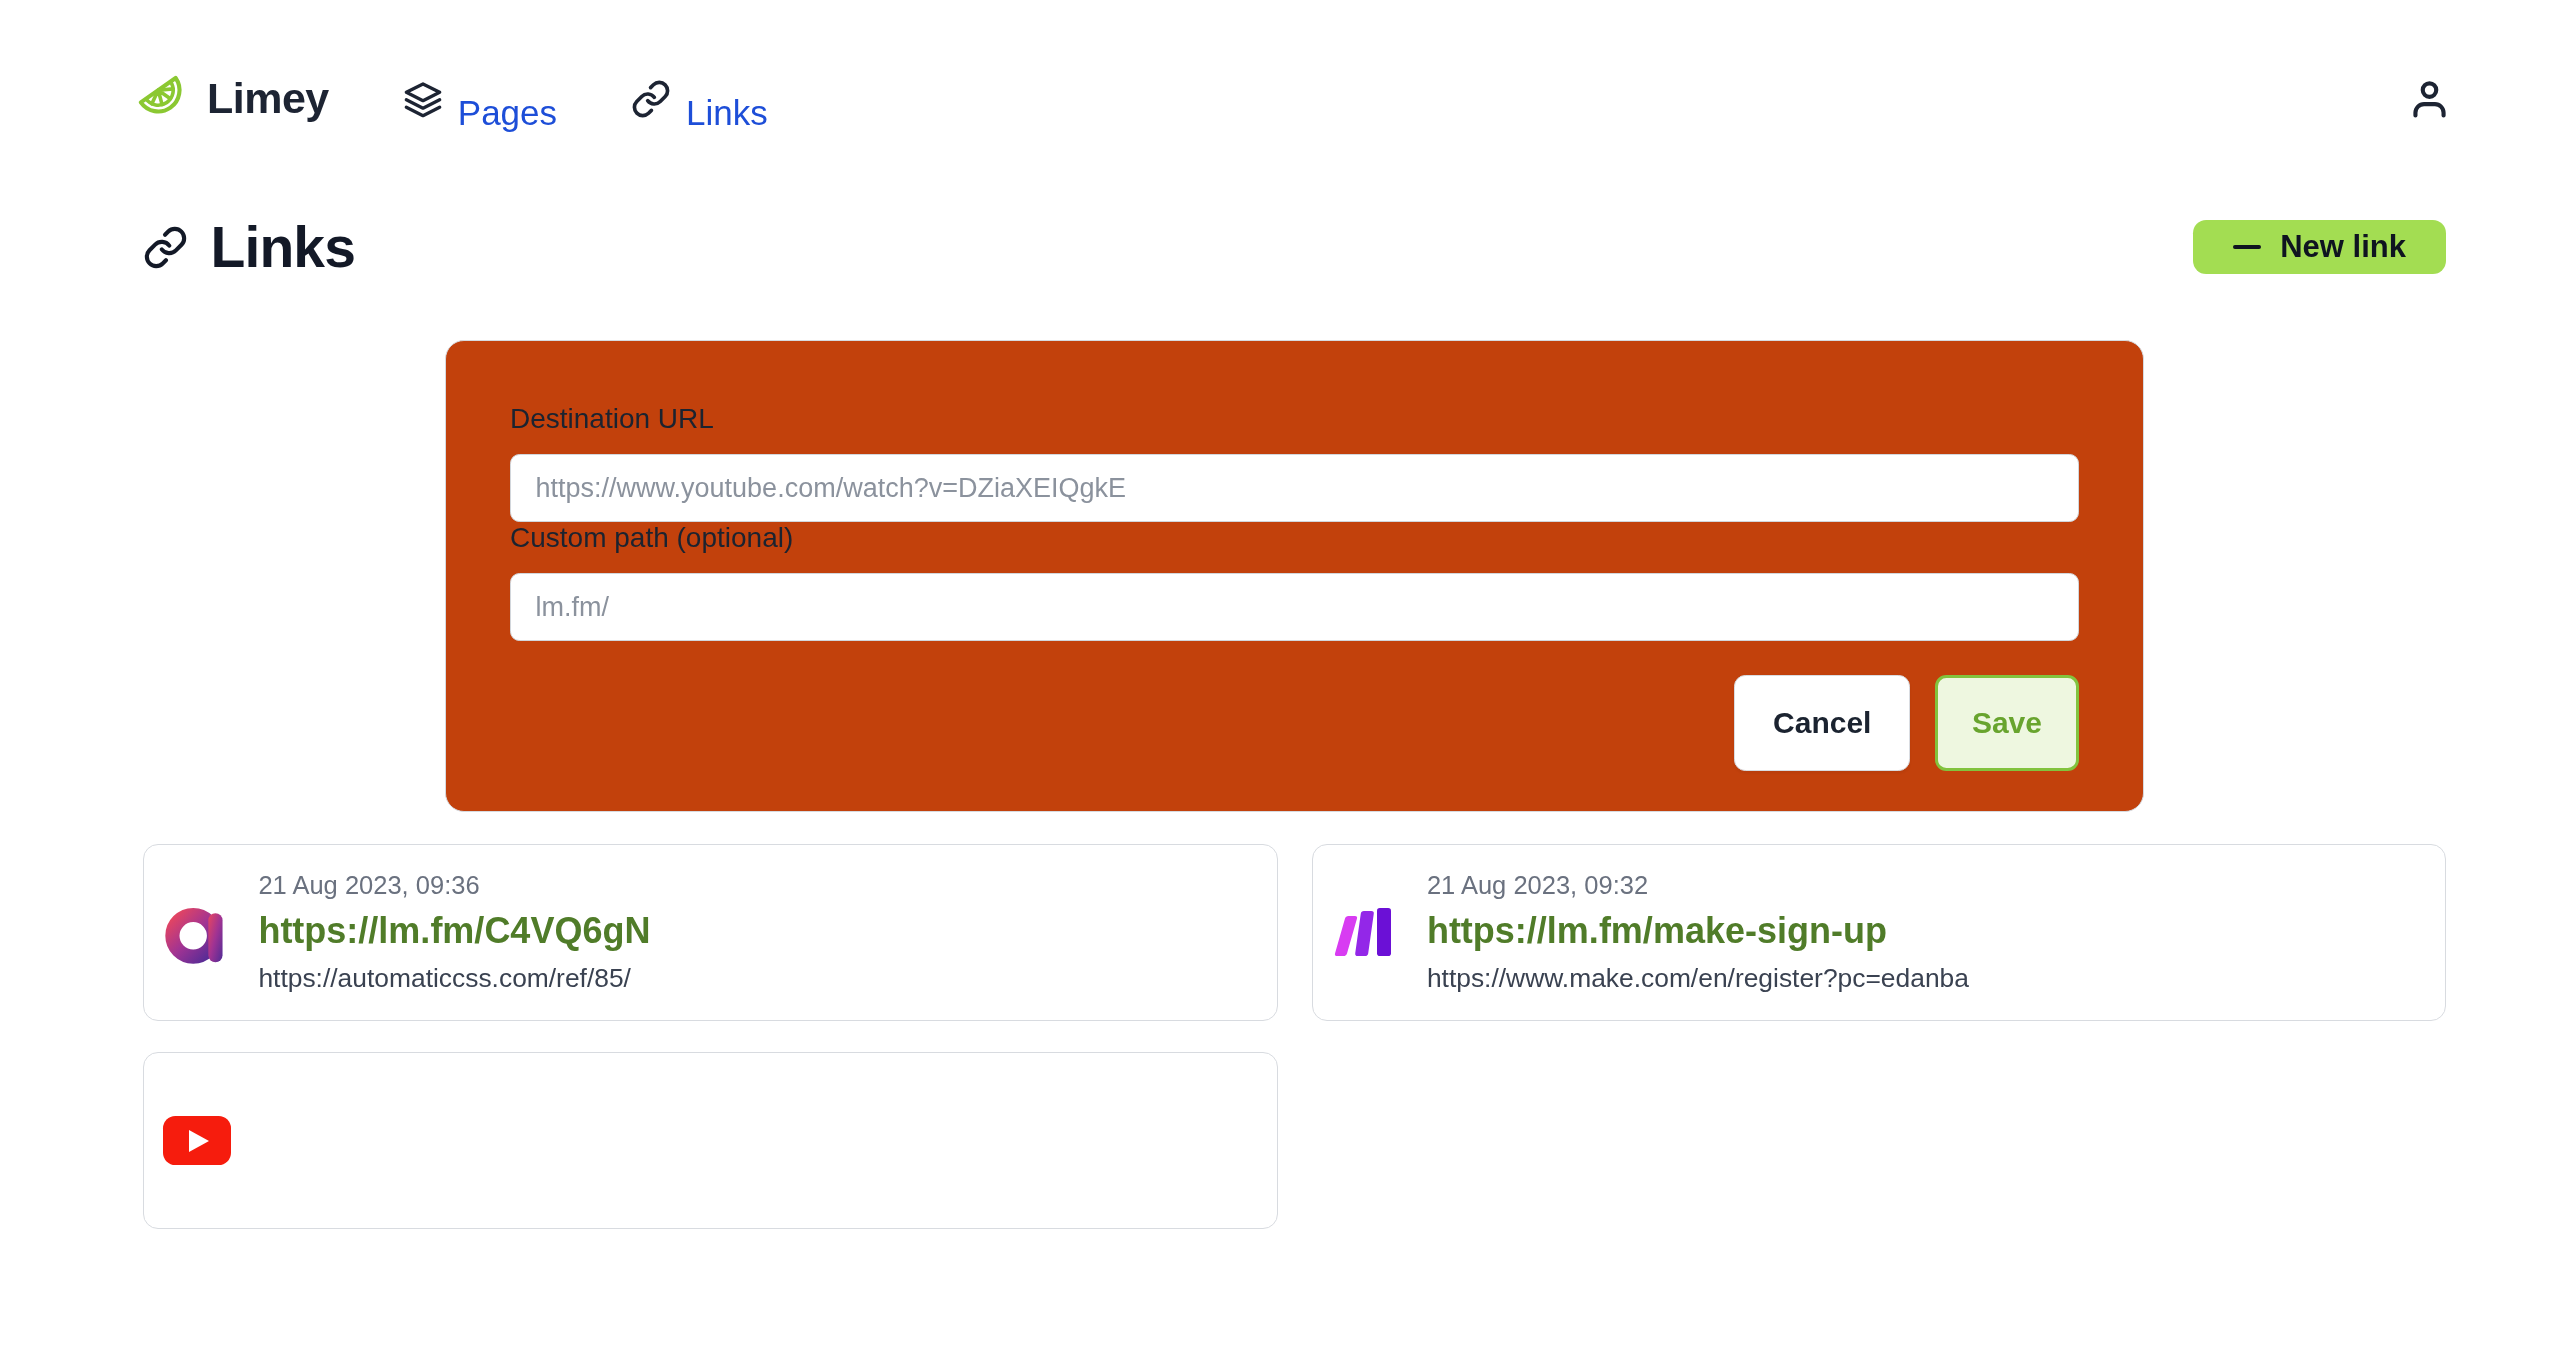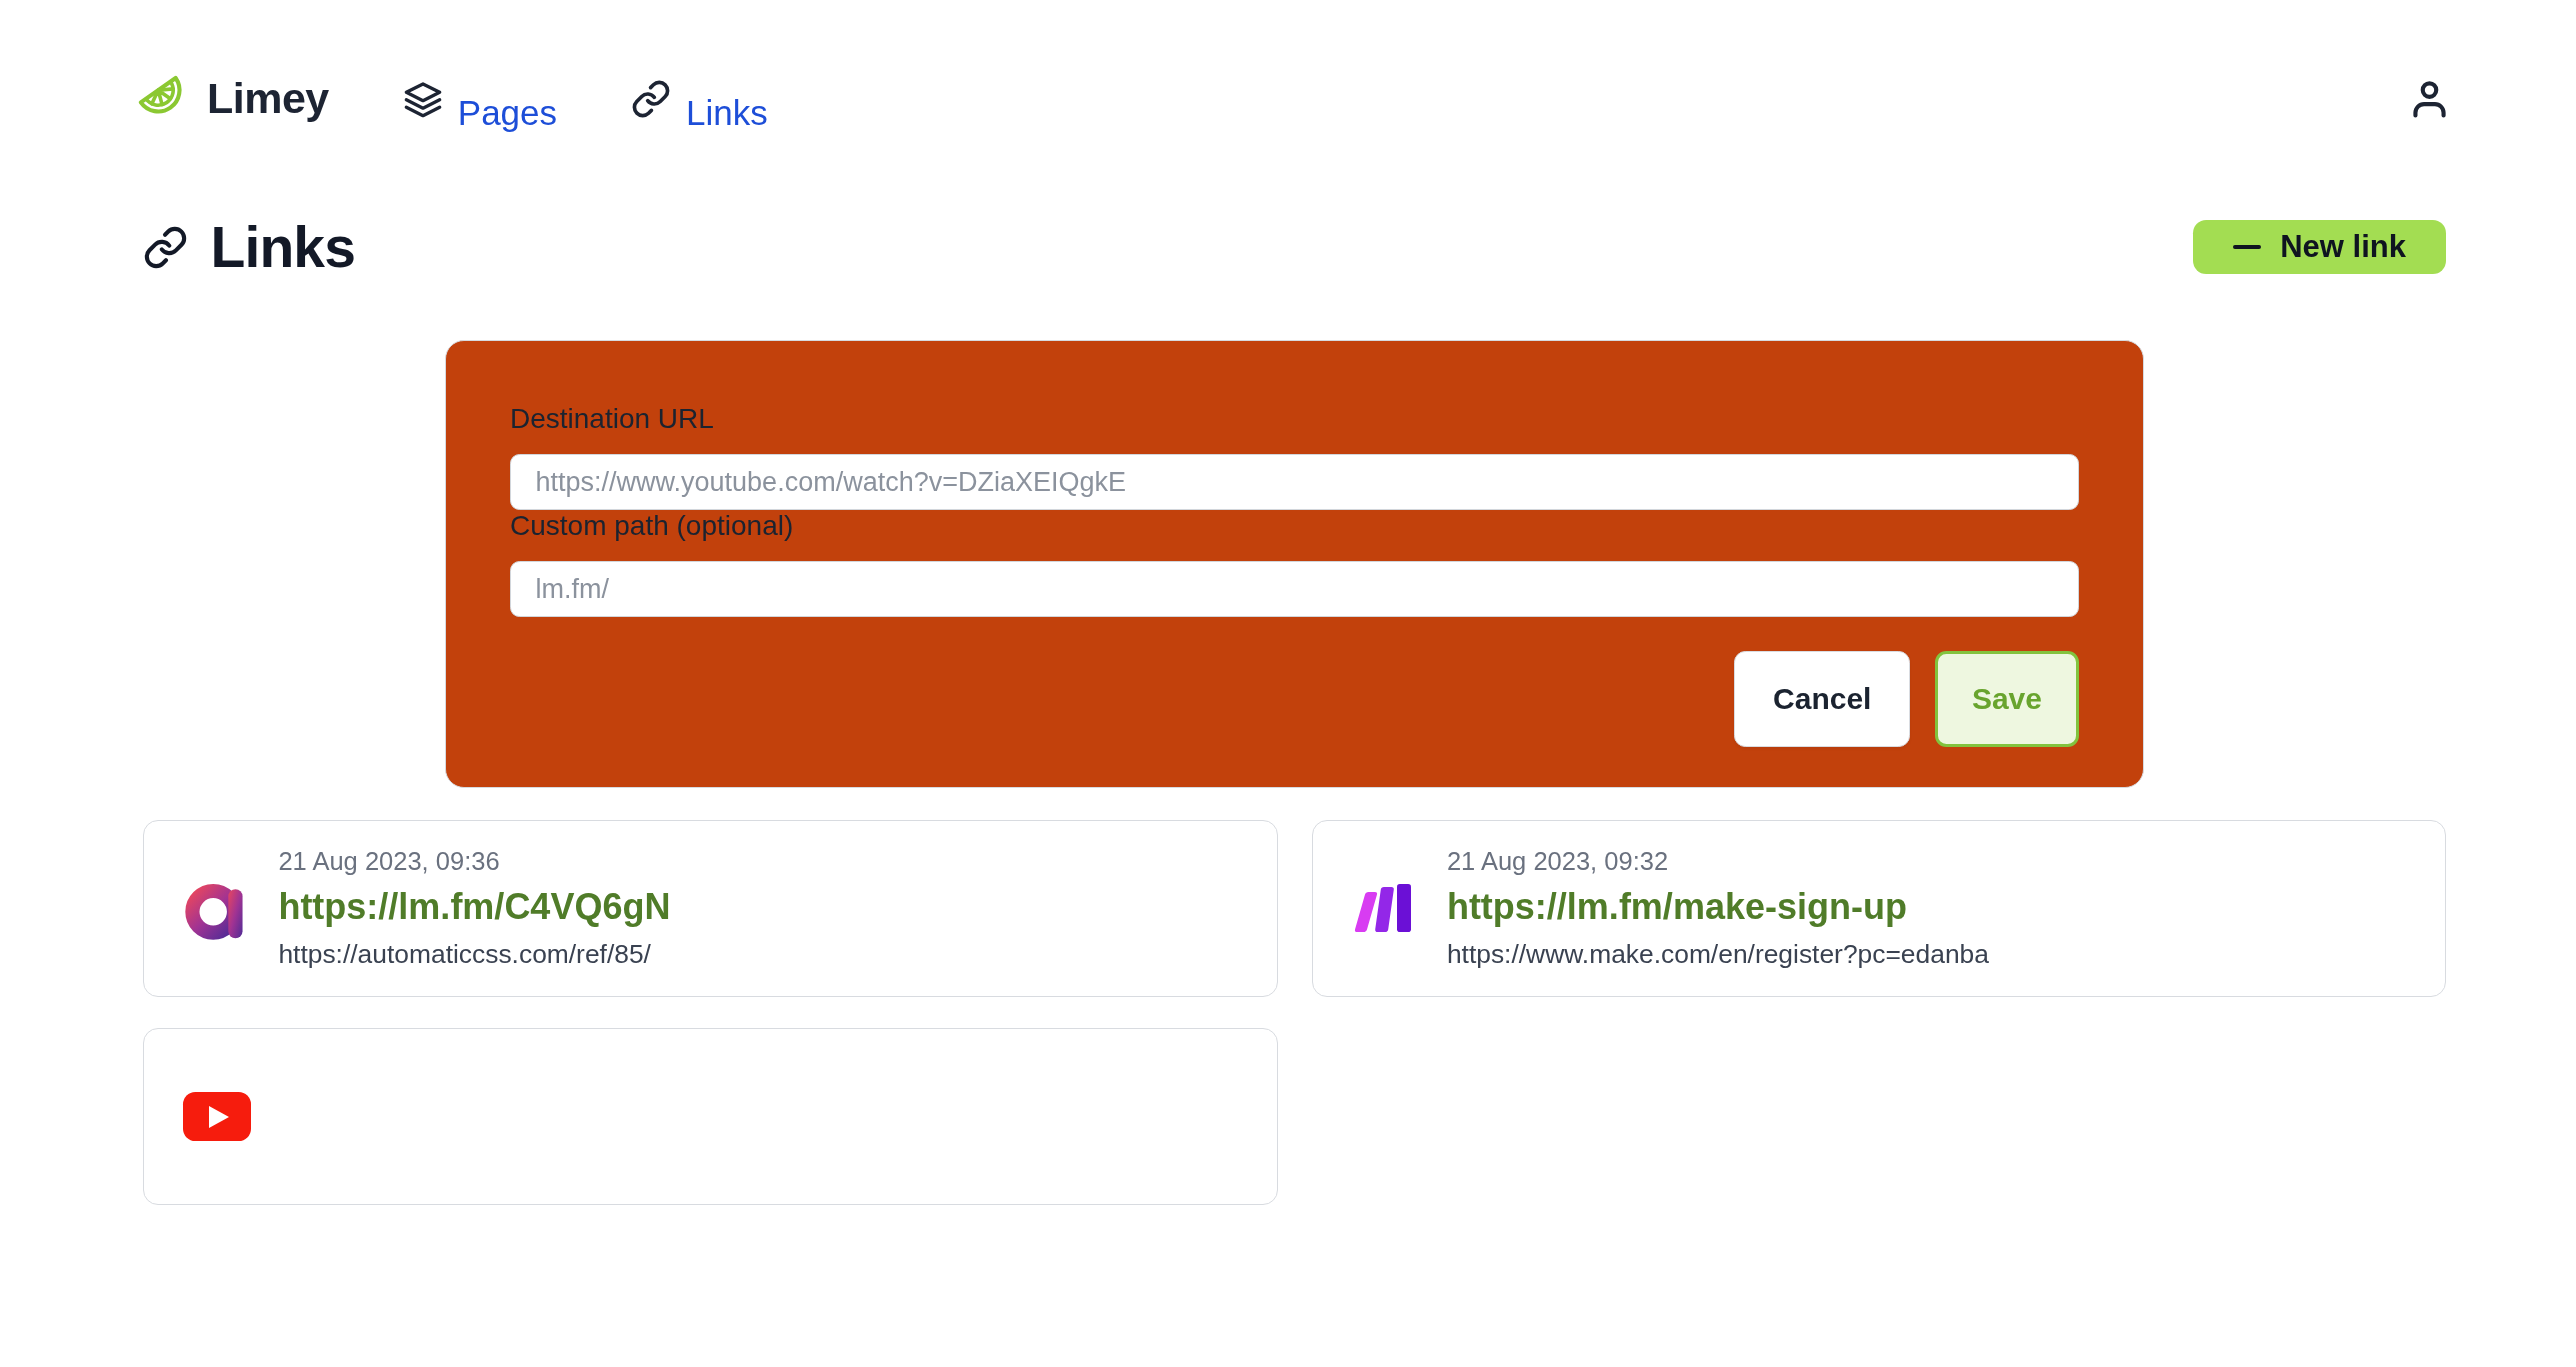--- a/index.html
+++ b/index.html
@@ -23,36 +23,36 @@
   .page-title { font-size: 57px; font-weight: 700; letter-spacing: -0.9px; color: #131927; }
   .new-link-btn { display: flex; align-items: center; gap: 19px; height: 54px; padding: 0 40px;
     background: #a3dd52; border: none; border-radius: 13.2px; cursor: pointer;
     font-family: "Liberation Sans", sans-serif; font-size: 31px; font-weight: 700; color: #0f1420; }
   .minus-glyph { display: inline-block; width: 28px; height: 3.8px; background: #0f1420; border-radius: 1.9px; }
 
   
   .form-card { margin: 60px auto 0; width: 1699px; background: #c2410c;
     border: 1.9px solid #d7dadf; border-radius: 19px; padding: 62px 64px 40px; }
   .field-label { display: block; font-size: 28px; color: #1b2330; margin-bottom: 19px; }
-  .text-input { width: 100%; height: 56px; border: 1.9px solid #d2d6db; border-radius: 9.4px;
+  .text-input { width: 100%; height: 68px; border: 1.9px solid #d2d6db; border-radius: 9.4px;
     padding: 0 24.5px; font-family: "Liberation Sans", sans-serif; font-size: 27px; color: #2b323f;
     outline: none; background: #fff; }
   .text-input::placeholder { color: #8b929d; }
   .field + .field { }
   .form-actions { margin-top: 34px; display: flex; justify-content: flex-end; gap: 24.5px; }
   .btn { height: 96px; border-radius: 11.3px; cursor: pointer; font-family: "Liberation Sans", sans-serif;
     font-size: 30px; font-weight: 700; display: flex; align-items: center; }
   .btn-cancel { padding: 0 38px; background: #ffffff; border: 1.9px solid #d9dce1; color: #1b2330;
     box-shadow: 0 1.9px 2.8px rgba(16,24,40,0.05); }
   .btn-save { padding: 0 34px; background: #eef7e0; border: 3.8px solid #82c33e; color: #68a42e; }
 
   
   .links-grid { margin-top: 32px; display: grid; grid-template-columns: 1fr 1fr; gap: 31px 34px; }
   .link-card { border: 1.9px solid #d8dbe0; border-radius: 15px; height: 177px; background: #fff;
-    display: flex; align-items: center; padding: 0 38px; gap: 26.4px; cursor: pointer; }
+    display: flex; align-items: center; padding: 0 18px; gap: 26.4px; cursor: pointer; }
   .favicon { width: 70px; flex: 0 0 70px; display: flex; align-items: center; justify-content: center; }
   .card-date { font-size: 25.5px; color: #6a717f; margin-bottom: 9.4px; }
   .card-short { font-size: 36px; font-weight: 700; color: #507c29; margin-bottom: 11.3px; text-decoration: none; display: inline-block; }
   .card-dest { font-size: 26.4px; color: #3a4251; }
 
   
   .yt-badge { width: 68px; height: 49px; background: #f61c0d; border-radius: 12.3px;
     display: flex; align-items: center; justify-content: center; }
   .yt-tri { width: 0; height: 0; border-left: 20px solid #ffffff;
     border-top: 11.3px solid transparent; border-bottom: 11.3px solid transparent; margin-left: 4.7px; }

